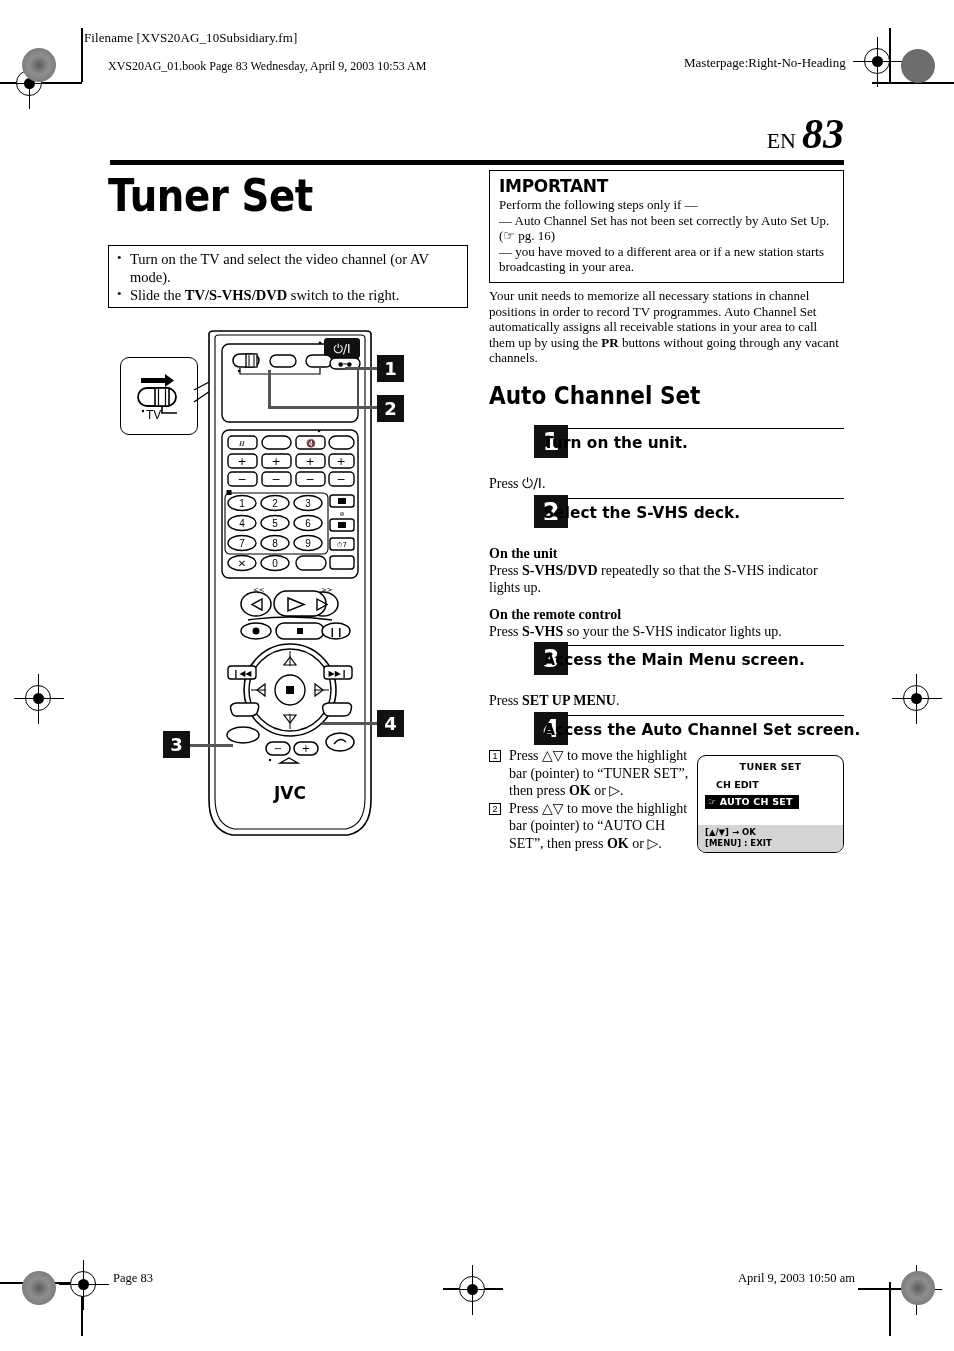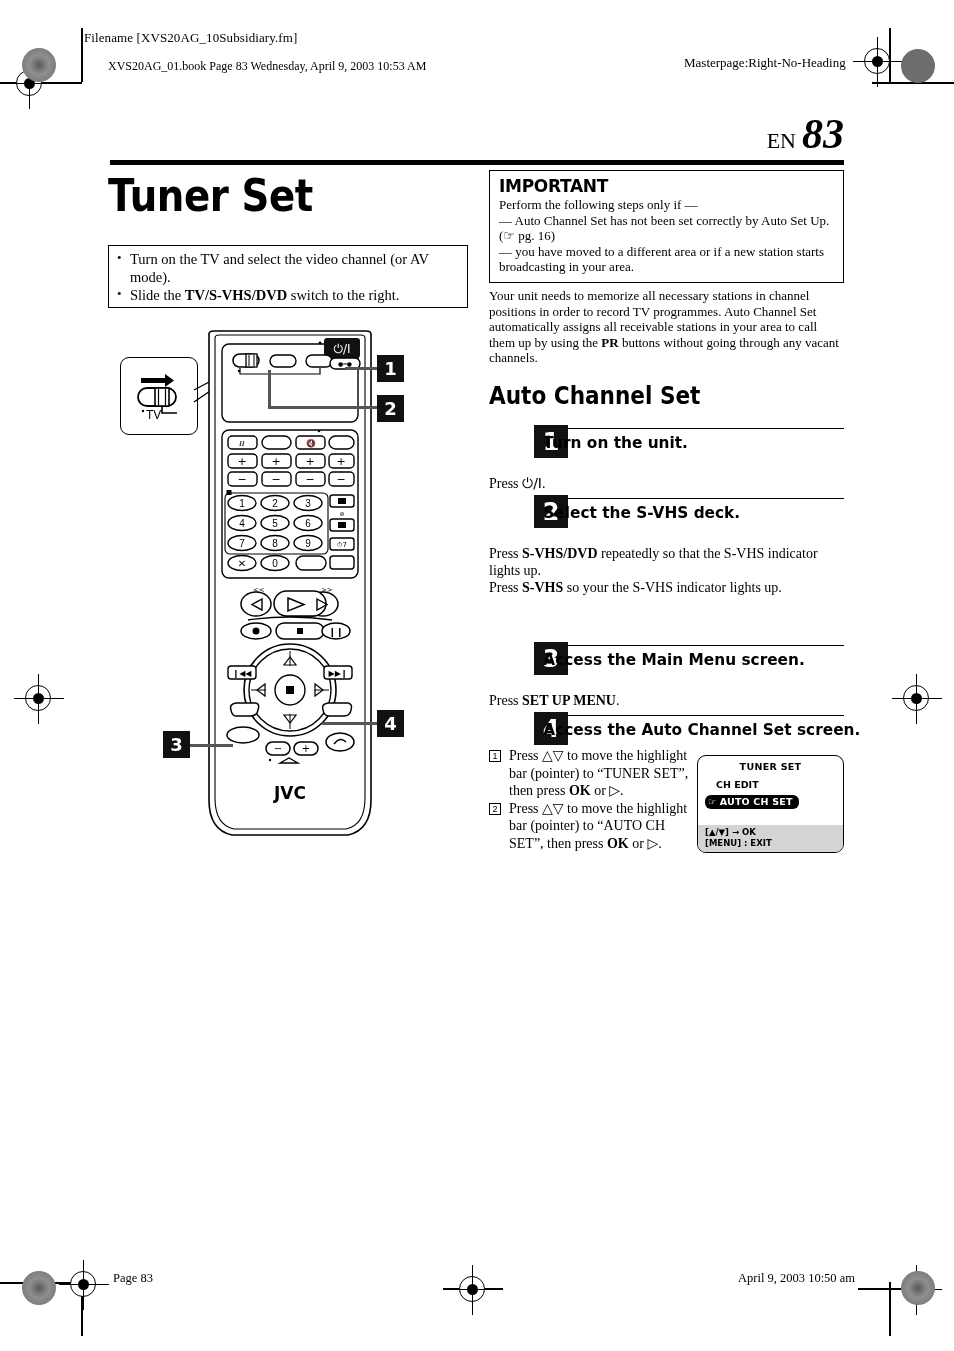--- a/index.html
+++ b/index.html
@@ -162,21 +162,20 @@
   }
   .osd .t {
     text-align:center; font-size:9.5px; font-weight:bold; margin-top:5px;
     letter-spacing:0.3px;
   }
   .osd .r1 { font-size:9.5px; font-weight:bold; margin:7px 0 0 18px; }
   .osd .hl {
     margin:5px 0 0 7px; background:#000; color:#fff; display:inline-block;
     padding:1px 6px 2px 3px; font-size:9.5px; font-weight:bold;
     letter-spacing:0.2px;
-    border-radius:6px;
   }
   .osd .hl .ptr { display:inline-block; margin-right:3px; }
   .osd .foot {
     position:absolute; left:0; right:0; bottom:0; height:27px;
     background:#d4d4d4; font-size:8.5px; font-weight:bold; padding:2px 0 0 7px;
     line-height:1.25;
   }
 
   
   .callout {
@@ -468,21 +467,23 @@
   </div>
   <div class="body"><span>Press </span><span style="font-family:'DejaVu Sans',sans-serif;">⏻/I</span><span>.</span></div>
 </div>
 
 <div class="step" style="top:498px;">
   <div class="bar">
     <div class="numbox">2</div>
     <div class="steptitle">Select the S-VHS deck.</div>
   </div>
   <div class="body">
+    <div class="sub">On the unit</div>
     <div><span>Press </span><span class="b">S-VHS/DVD</span><span> repeatedly so that the S-VHS indicator lights up.</span></div>
+    <div class="sub" style="margin-top:10px;">On the remote control</div>
     <div><span>Press </span><span class="b">S-VHS</span><span> so your the S-VHS indicator lights up.</span></div>
   </div>
 </div>
 
 <div class="step" style="top:645px;">
   <div class="bar">
     <div class="numbox">3</div>
     <div class="steptitle">Access the Main Menu screen.</div>
   </div>
   <div class="body"><span>Press </span><span class="b">SET UP MENU</span><span>.</span></div>

